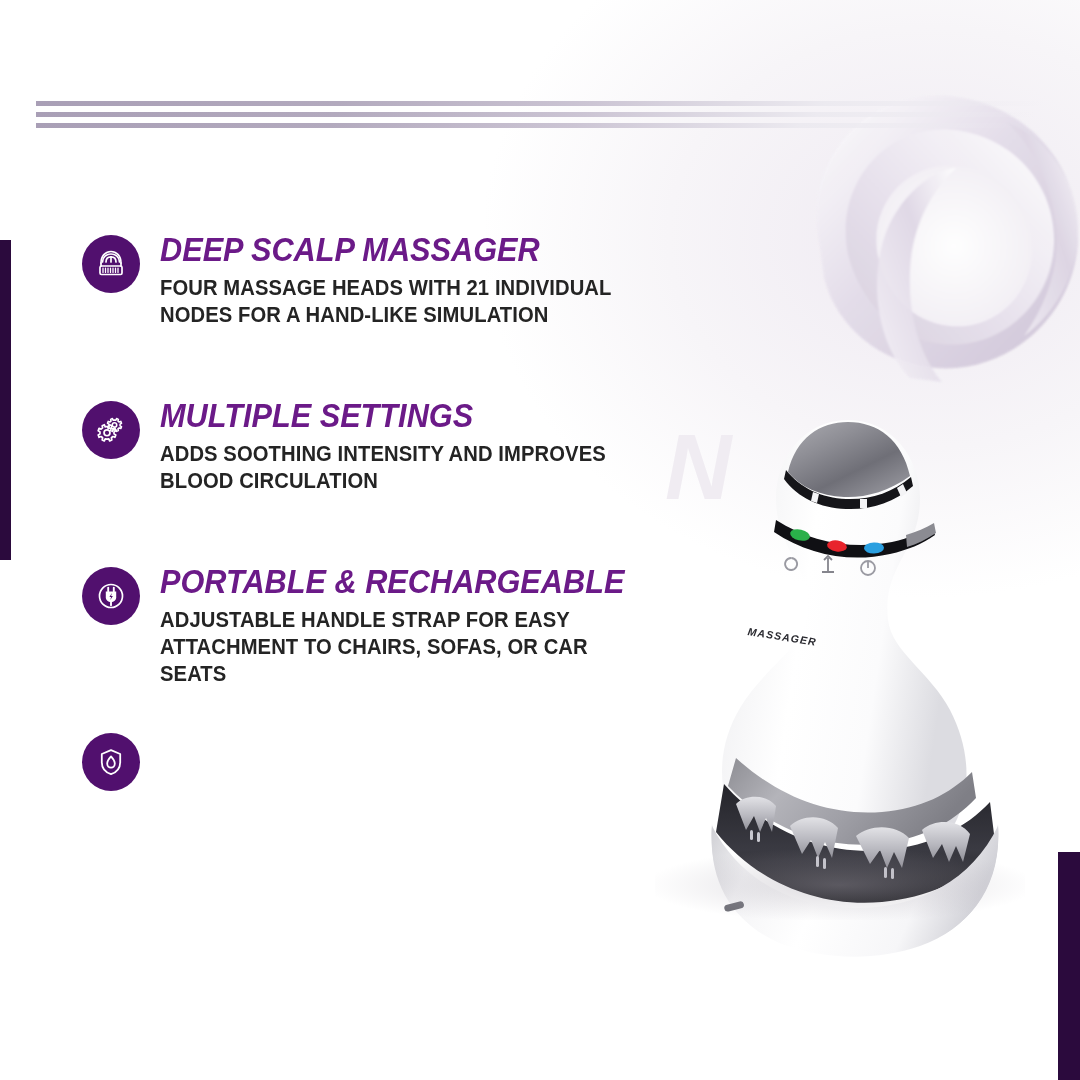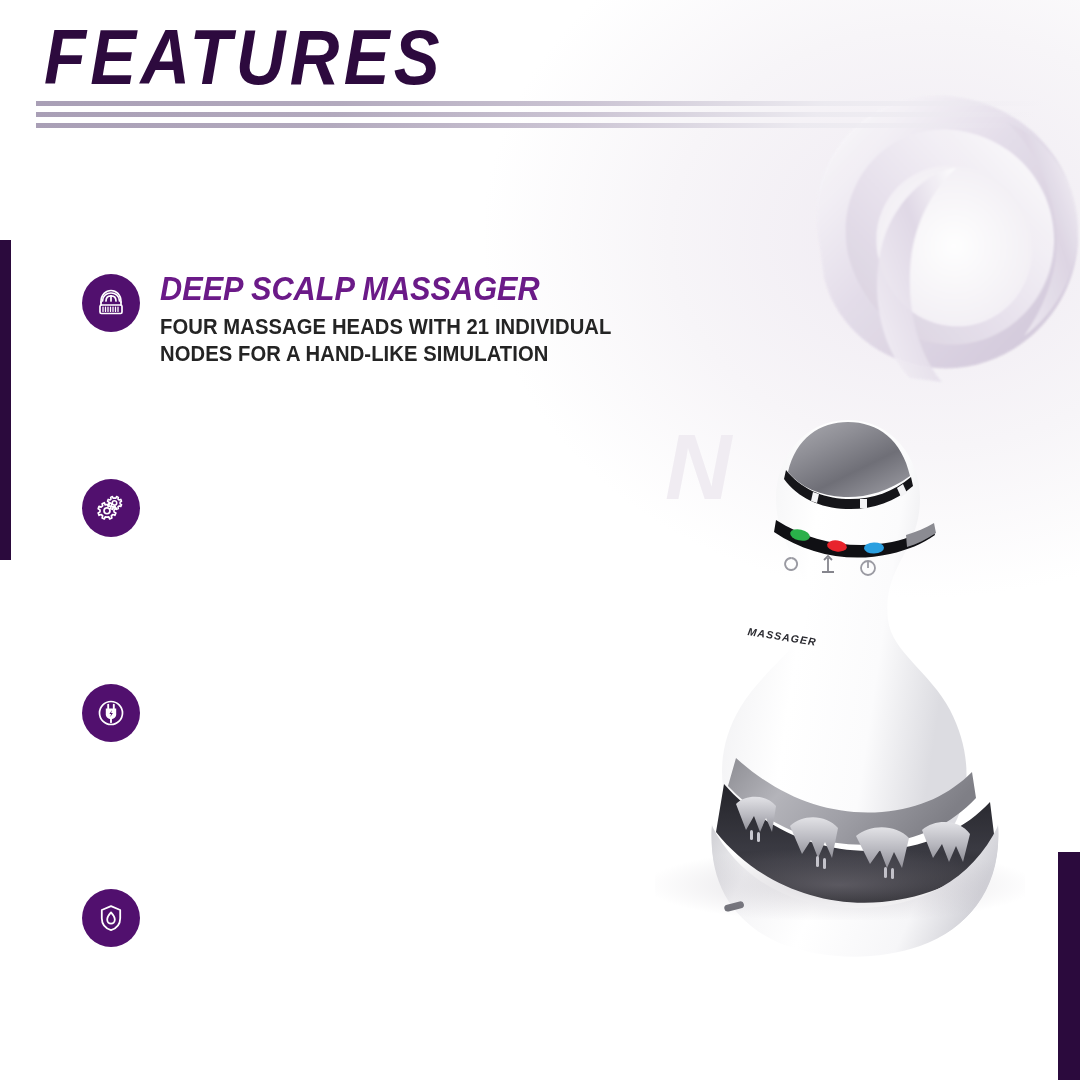--- a/index.html
+++ b/index.html
@@ -46,21 +46,21 @@
   .rules{ position:absolute; left:36px; top:101px; width:1010px; }
   .rule{
     height:5px; margin-bottom:6px;
     background:linear-gradient(to right,#a99fb6 0%,#b3aabe 30%,#ccc5d4 55%,#eceaf0 78%,rgba(255,255,255,0) 100%);
   }
   .rule.r2{ width:99%; }
   .rule.r3{ width:97%; }
 
   
   .features{ position:absolute; left:82px; top:233px; width:600px; }
-  .feature{ position:relative; min-height:166px;margin-top:39px; }
+  .feature{ position:relative; min-height:166px; }
   .ficon{
     position:absolute; left:0; top:2px;
     width:58px; height:58px; border-radius:50%;
     background:#51106e;
     display:flex; align-items:center; justify-content:center;
   }
   .ficon svg{ display:block; }
   .ftext{ padding-left:78px; }
   .fhead{
     font-size:33px;
@@ -151,23 +151,20 @@
         <stop offset="100%" stop-color="#f4f1f6"></stop>
       </radialGradient>
     </defs>
     <path d="M60,170 C40,80 110,10 190,18 C268,26 320,88 318,160 C316,236 250,296 176,290 C120,286 76,248 64,200 Z" fill="url(#rg1)"></path>
     <path d="M88,176 C74,104 128,46 192,52 C256,58 296,110 294,166 C292,226 240,272 182,266 C136,262 100,224 88,176 Z" fill="url(#rg2)"></path>
     <path d="M118,178 C108,126 148,84 196,88 C246,92 274,132 272,174 C270,220 232,252 190,248 C152,244 126,216 118,178 Z" fill="url(#rgHole)"></path>
     <path d="M150,300 C120,270 108,210 124,160 C138,118 172,92 196,90 C170,114 152,150 150,192 C148,238 160,278 182,304 Z" fill="url(#rg3)" opacity=".9"></path>
     <path d="M246,44 C288,60 320,104 318,158 C316,200 294,236 264,258 C288,224 300,186 296,150 C292,106 274,70 246,44 Z" fill="url(#rg3)" opacity=".85"></path>
   </svg>
 
-  <div class="header">
-    <div class="title">FEATURES</div>
-  </div>
   <div class="rules">
     <div class="rule r1"></div>
     <div class="rule r2"></div>
     <div class="rule r3"></div>
   </div>
 
   <div class="features">
 
     <div class="feature">
       <div class="ficon">
@@ -194,31 +191,41 @@
           <g transform="translate(21.5,13.5) scale(0.62)">
             <path d="M0,-9 L2.3,-8.6 L3.4,-11.2 L6.2,-9.9 L5.6,-7.2 L7.6,-5.6 L10.2,-6.6 L11.3,-3.6 L9,-2.1 L9,0.4 L11.3,1.9 L10.2,4.9 L7.6,3.9 L5.6,5.5 L6.2,8.2 L3.4,9.5 L2.3,6.9 L0,7.3 L-2.3,6.9 L-3.4,9.5 L-6.2,8.2 L-5.6,5.5 L-7.6,3.9 L-10.2,4.9 L-11.3,1.9 L-9,0.4 L-9,-2.1 L-11.3,-3.6 L-10.2,-6.6 L-7.6,-5.6 L-5.6,-7.2 L-6.2,-9.9 L-3.4,-11.2 L-2.3,-8.6 Z" stroke-width="2.6" stroke-linejoin="round"></path>
             <circle cx="0" cy="-0.9" r="3.6" stroke-width="2.6"></circle>
           </g>
           <g transform="translate(14,21.5) scale(0.78)">
             <path d="M0,-9 L2.3,-8.6 L3.4,-11.2 L6.2,-9.9 L5.6,-7.2 L7.6,-5.6 L10.2,-6.6 L11.3,-3.6 L9,-2.1 L9,0.4 L11.3,1.9 L10.2,4.9 L7.6,3.9 L5.6,5.5 L6.2,8.2 L3.4,9.5 L2.3,6.9 L0,7.3 L-2.3,6.9 L-3.4,9.5 L-6.2,8.2 L-5.6,5.5 L-7.6,3.9 L-10.2,4.9 L-11.3,1.9 L-9,0.4 L-9,-2.1 L-11.3,-3.6 L-10.2,-6.6 L-7.6,-5.6 L-5.6,-7.2 L-6.2,-9.9 L-3.4,-11.2 L-2.3,-8.6 Z" stroke-width="2.2" stroke-linejoin="round"></path>
             <circle cx="0" cy="-0.9" r="3.8" stroke-width="2.2"></circle>
           </g>
         </svg>
       </div>
+      <div class="ftext">
+        <div class="fhead">MULTIPLE SETTINGS</div>
+        <div class="fdesc">ADDS SOOTHING INTENSITY AND IMPROVES
+BLOOD CIRCULATION</div>
+      </div>
     </div>
 
     <div class="feature">
       <div class="ficon">
         <svg width="36" height="36" viewBox="0 0 36 36" fill="none">
           <circle cx="18" cy="18" r="11.5" stroke="#ffffff" stroke-width="1.7" fill="none"></circle>
           <path d="M12.8 13.5 L12.8 19.2 C12.8 21.9 15.1 24.1 18 24.1 C20.9 24.1 23.2 21.9 23.2 19.2 L23.2 13.5 Z" fill="#ffffff"></path>
           <path d="M15.2 9.6 L15.2 13.5 M20.8 9.6 L20.8 13.5" stroke="#ffffff" stroke-width="1.9" stroke-linecap="round"></path>
           <path d="M18 24.1 L18 27.2" stroke="#ffffff" stroke-width="1.9" stroke-linecap="round"></path>
           <path d="M18.9 15.1 L16.4 19.1 L18.1 19.1 L17.3 22.1 L19.9 17.9 L18.1 17.9 Z" fill="#51106e"></path>
         </svg>
+      </div>
+      <div class="ftext">
+        <div class="fhead">PORTABLE &amp; RECHARGEABLE</div>
+        <div class="fdesc">ADJUSTABLE HANDLE STRAP FOR EASY
+ATTACHMENT TO CHAIRS, SOFAS, OR CAR SEATS</div>
       </div>
     </div>
 
     <div class="feature">
       <div class="ficon">
         <svg width="36" height="36" viewBox="0 0 36 36" fill="none" stroke="#ffffff" stroke-width="1.8">
           <path d="M18 6.2 L27.2 10 L27.2 18.2 C27.2 24 23.2 28.4 18 30.2 C12.8 28.4 8.8 24 8.8 18.2 L8.8 10 Z" stroke-linejoin="round"></path>
           <path d="M18 12.4 C18 12.4 14.2 16.6 14.2 19.6 C14.2 21.9 15.9 23.7 18 23.7 C20.1 23.7 21.8 21.9 21.8 19.6 C21.8 16.6 18 12.4 18 12.4 Z" stroke-linejoin="round"></path>
         </svg>
       </div>

